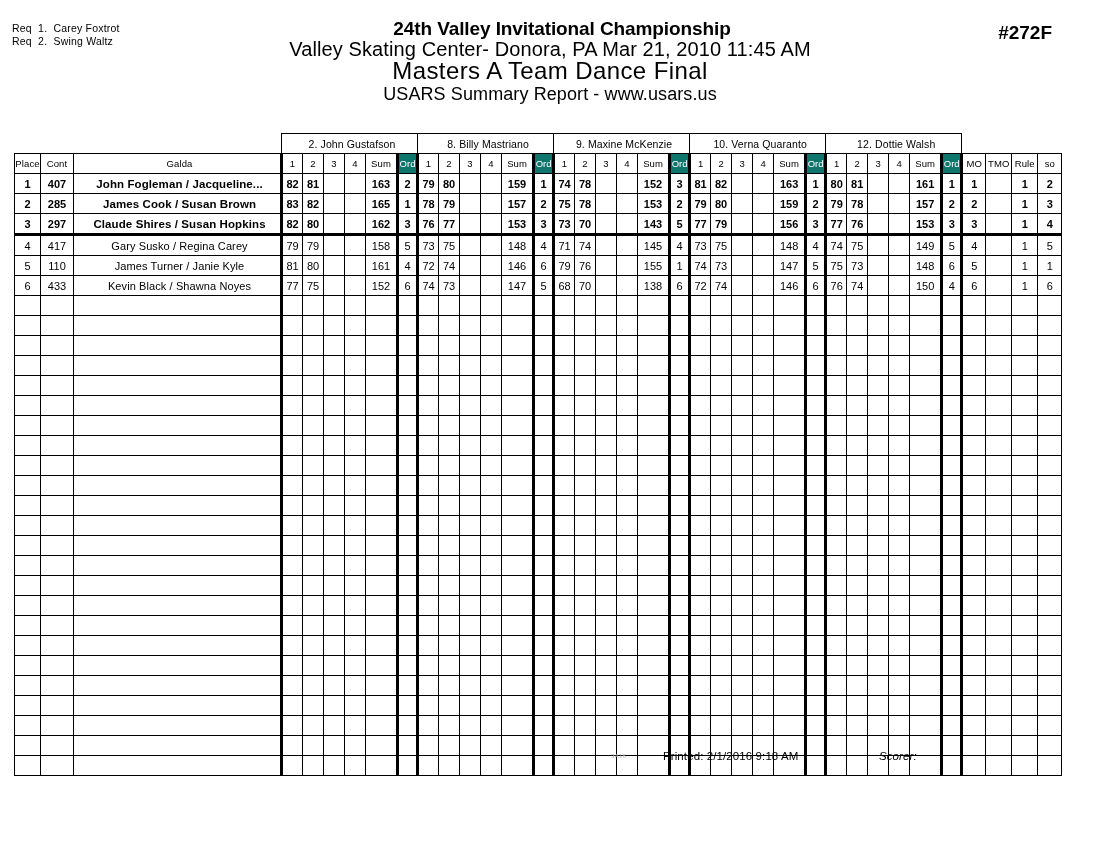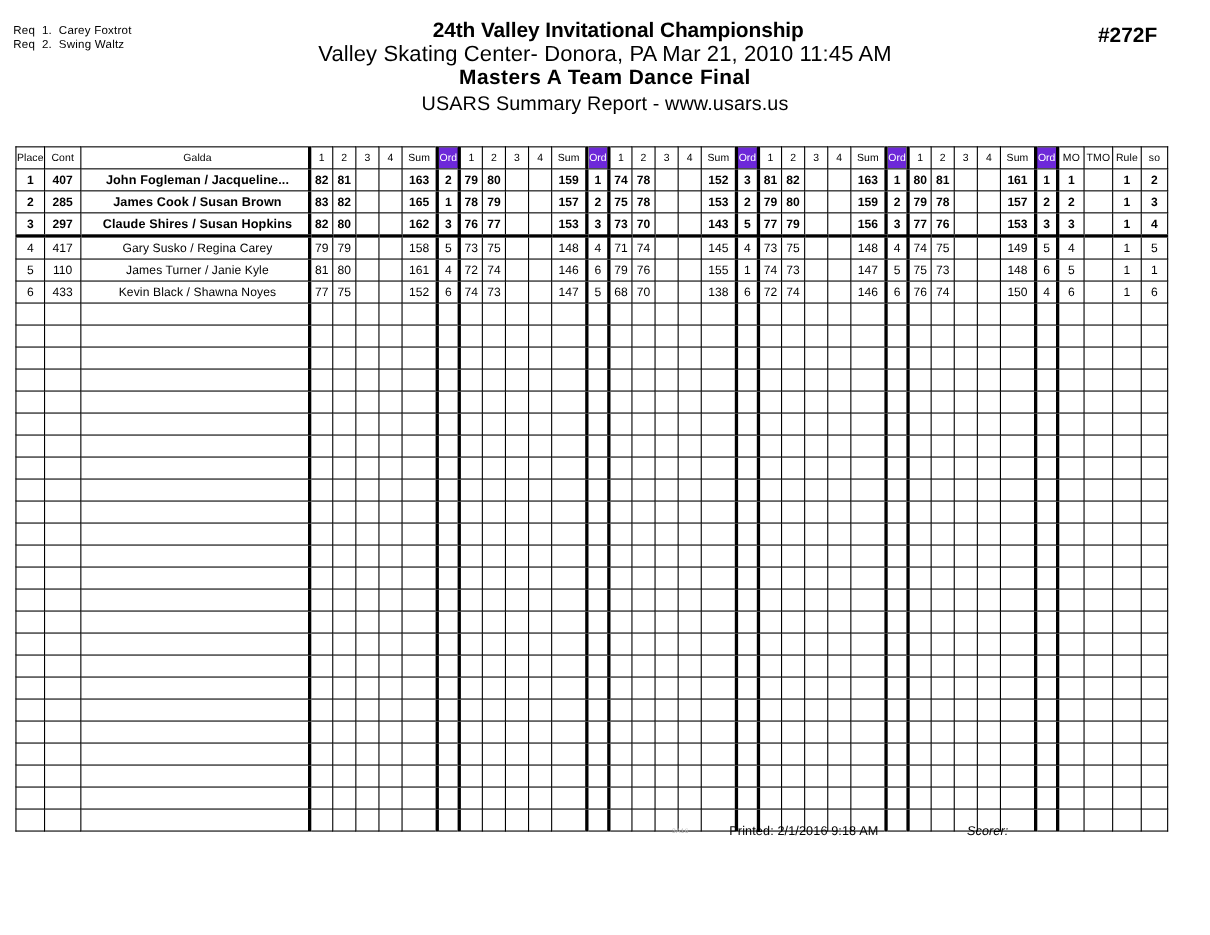--- a/index.html
+++ b/index.html
@@ -41,22 +41,22 @@
     letter-spacing: -0.1px;
     line-height: 22px;
     margin-left: 24px;
   }
   .t-venue {
     font-size: 20px;
     line-height: 19px;
     letter-spacing: 0.1px;
   }
   .t-event {
-    font-size: 19px;
-    font-weight: bold;
+    font-size: 24px;
+    font-weight: normal;
     line-height: 24px;
     letter-spacing: 0.4px;
   }
   .t-report {
     font-size: 18px;
     line-height: 22px;
     letter-spacing: 0.1px;
   }
 
   .event-no {
@@ -111,21 +111,21 @@
     text-align: left;
     padding-left: 5px !important;
   }
   .ord {
     border-left: 3px solid #000 !important;
     border-right: 3px solid #000 !important;
     font-weight: bold;
     font-size: 11px;
   }
   .ord-hdr {
-    background: #6d28d9;
+    background: #0f766e;
     color: #ffffff;
     font-size: 9.5px;
     font-weight: normal;
     border-left: 3px solid #000 !important;
     border-right: 3px solid #000 !important;
   }
   .blk-start {
     border-left: 3px solid #000 !important;
   }
   .name-cell {
@@ -236,20 +236,29 @@
         <col style="width:32px">
         <col style="width:20px">
 
       <col style="width:24px">
         <col style="width:26px">
         <col style="width:26px">
         <col style="width:24px">
     </colgroup>
     <tbody>
 
+      <tr>
+        <td class="nobox" colspan="3"></td>
+        <td class="judgename" colspan="6">2.  John Gustafson</td>
+        <td class="judgename" colspan="6">8.  Billy Mastriano</td>
+        <td class="judgename" colspan="6">9.  Maxine McKenzie</td>
+        <td class="judgename" colspan="6">10.  Verna  Quaranto</td>
+        <td class="judgename" colspan="6">12.  Dottie Walsh</td>
+        <td class="nobox" colspan="4"></td>
+      </tr>
 
       <tr>
         <td class="hdr">Place</td>
         <td class="hdr">Cont</td>
         <td class="hdr hdr-left">Galda</td>
 
         <td class="hdr blk-start">1</td>
         <td class="hdr">2</td>
         <td class="hdr">3</td>
         <td class="hdr">4</td>

